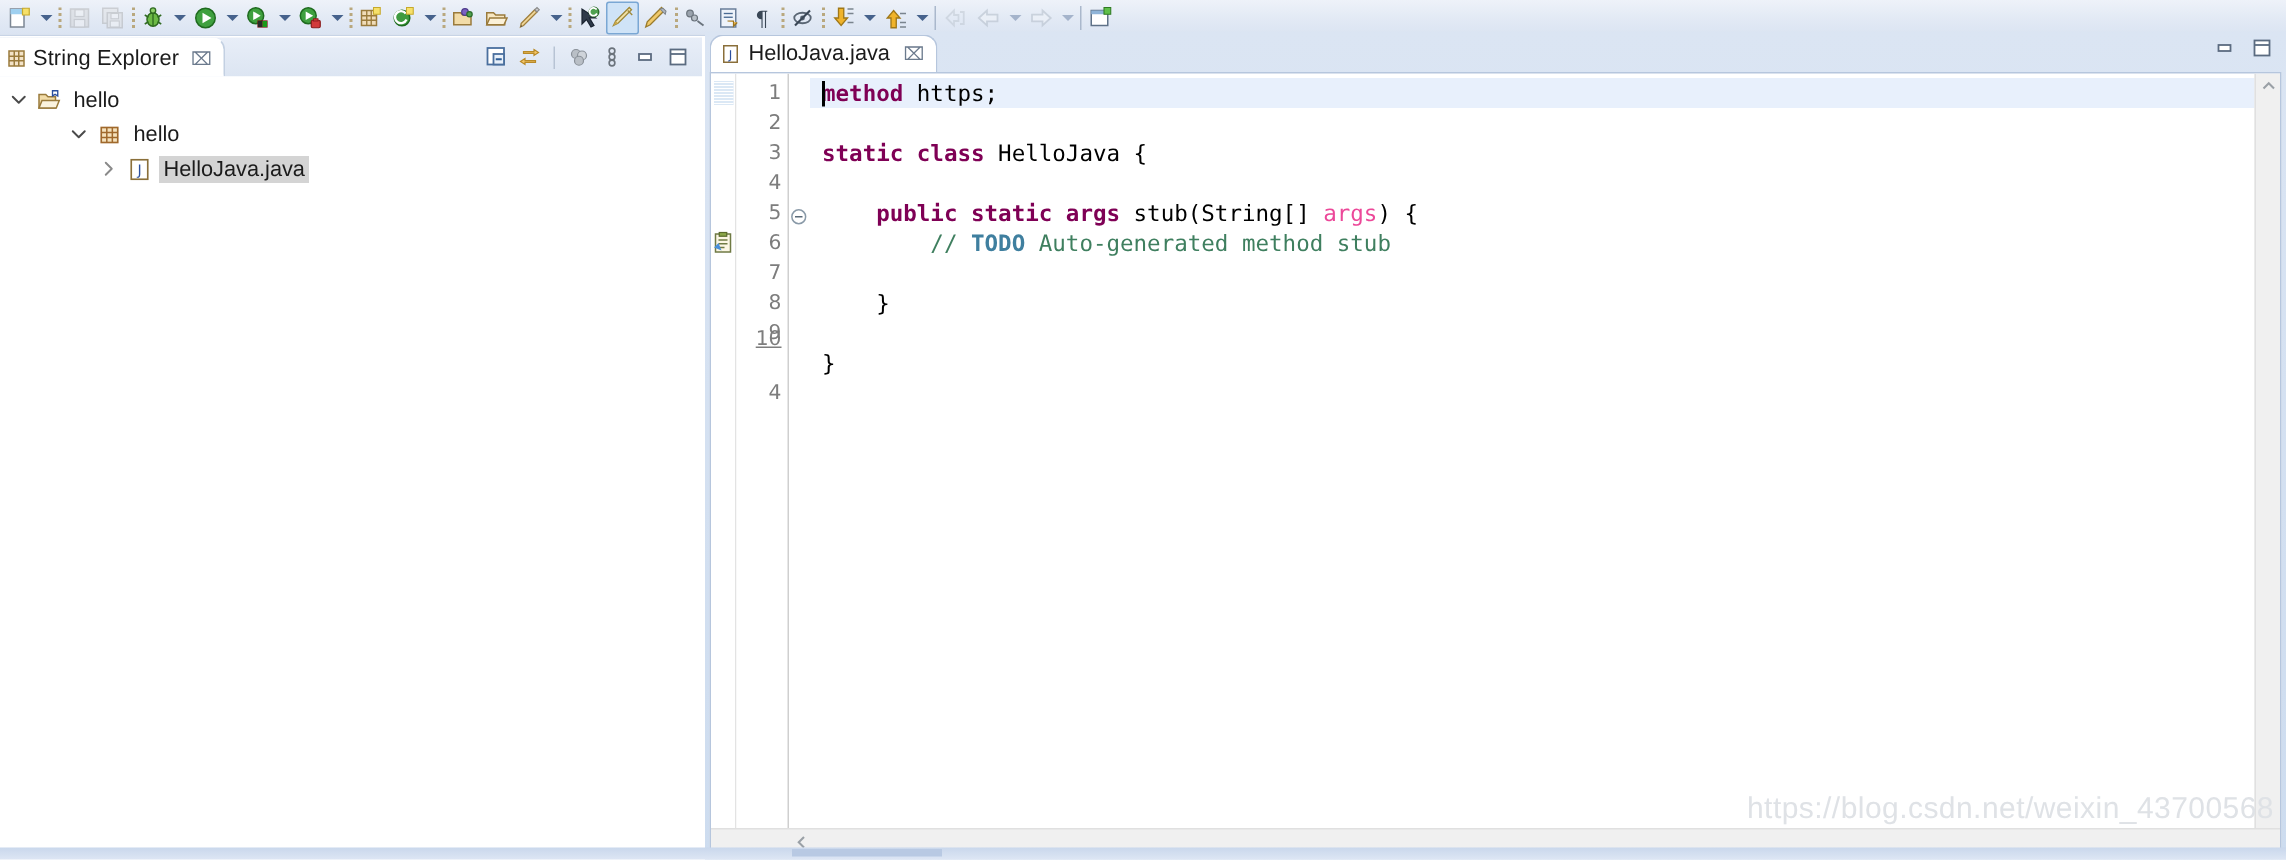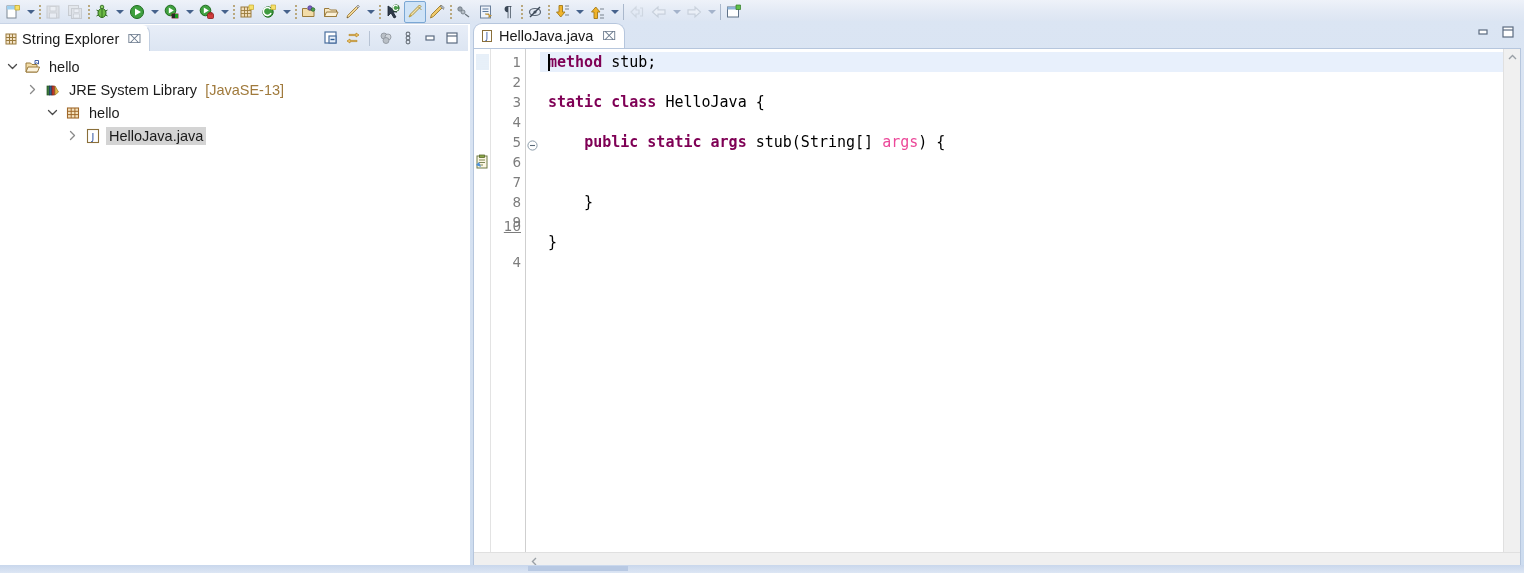--- a/index.html
+++ b/index.html
@@ -624,38 +624,20 @@
           </svg>
         </span>
         <span style="width: 5px;"></span>
         <span class="ticon"><svg width="16" height="16" viewBox="0 0 16 16">
             <path d="M1 13 L1 4 L5.5 4 L7 5.5 L12 5.5 L12 13 Z" fill="#f2dca8" stroke="#9a7b3c" stroke-width="1"></path>
             <path d="M1 13 L3 8 L14.5 8 L12.5 13 Z" fill="#fbf3de" stroke="#9a7b3c" stroke-width="1"></path>
             <path d="M10 1.5 L13.5 1.5 L13.5 5 L11.7 3.8 L10 5 Z" fill="#ffffff" stroke="#2b4f9e" stroke-width=".9"></path>
           </svg></span>
         <span class="tlabel-wrap">
           <span class="tlabel">hello</span>
-        </span>
-      </div>
-      <div class="tnode" style="padding-left: 24px;">
-        <span class="twist">
-          <svg width="11" height="11" viewBox="0 0 11 11">
-            <path d="M3.5 1.5 L7.5 5.5 L3.5 9.5" fill="none" stroke="#8a8a8a" stroke-width="1.3" stroke-linecap="round" stroke-linejoin="round"></path>
-          </svg>
-        </span>
-        <span style="width: 5px;"></span>
-        <span class="ticon"><svg width="16" height="16" viewBox="0 0 16 16">
-            <rect x="2" y="4" width="2.5" height="9" fill="#3c7a3c" stroke="#1f4f1f" stroke-width=".7"></rect>
-            <rect x="4.5" y="4" width="2.5" height="9" fill="#2e5f8f" stroke="#1a3a5a" stroke-width=".7"></rect>
-            <rect x="7" y="4" width="2.5" height="9" fill="#c0392b" stroke="#7a2018" stroke-width=".7"></rect>
-            <polygon points="10,4 13.5,10 10,13" fill="#e6b84a" stroke="#9a7820" stroke-width=".7"></polygon>
-          </svg></span>
-        <span class="tlabel-wrap">
-          <span class="tlabel">JRE System Library</span>
-          <span class="tsub">[JavaSE-13]</span>
         </span>
       </div>
       <div class="tnode" style="padding-left: 44px;">
         <span class="twist">
           <svg width="11" height="11" viewBox="0 0 11 11">
             <path d="M1.5 3.5 L5.5 7.5 L9.5 3.5" fill="none" stroke="#4a4a4a" stroke-width="1.3" stroke-linecap="round" stroke-linejoin="round"></path>
           </svg>
         </span>
         <span style="width: 5px;"></span>
         <span class="ticon"><svg width="16" height="16" viewBox="0 0 16 16">
@@ -752,25 +734,26 @@
         <div class="ln" style="top: 167px; text-decoration: underline;">10</div>
         <div class="ln" style="top: 203px;">4</div>
       </div>
     <div id="fold-col">
         <div class="fold" style="left: 1px; top: 88px;"><svg width="11" height="11" viewBox="0 0 11 11">
             <circle cx="5.5" cy="5.5" r="4.6" fill="#ffffff" stroke="#8a9aa8" stroke-width="1"></circle>
             <line x1="3" y1="5.5" x2="8" y2="5.5" stroke="#5a6a78" stroke-width="1.1"></line>
           </svg></div>
       </div>
     <div id="code-col">
-        <div class="codeline" style="top: 3px; left: 32px;"><span class="kw">method</span><span class="plain"> stub;</span></div>
+        <div class="codeline" style="top: 3px; left: 32px;"><span class="kw">method</span><span class="plain"> https;</span></div>
         <div class="codeline" style="top: 23px; left: 32px;"></div>
         <div class="codeline" style="top: 43px; left: 32px;"><span class="kw">static class</span><span class="plain"> HelloJava {</span></div>
         <div class="codeline" style="top: 63px; left: 32px;"></div>
         <div class="codeline" style="top: 83px; left: 32px;"><span class="plain">    </span><span class="kw">public static args</span><span class="plain"> stub(String[] </span><span class="param">args</span><span class="plain">) {</span></div>
+        <div class="codeline" style="top: 103px; left: 32px;"><span class="cmt">        // </span><span class="todo">TODO</span><span class="cmt"> Auto-generated method stub</span></div>
         <div class="codeline" style="top: 123px; left: 32px;"></div>
         <div class="codeline" style="top: 143px; left: 32px;"><span class="plain">    }</span></div>
         <div class="codeline" style="top: 163px; left: 32px;"></div>
         <div class="codeline" style="top: 183px; left: 32px;"><span class="plain">}</span></div>
         <div class="codeline" style="top: 203px; left: 32px;"></div>
         <div class="caret" style="top: 5px; left: 32px;"></div>
       </div>
 
     <div id="v-scroll">
       <span class="sb-arrow" style="top:0;">
@@ -786,18 +769,19 @@
     </div>
 
     <div id="h-scroll">
       <span class="sb-arrow" style="left:52px;top:0;">
         <svg width="11" height="11" viewBox="0 0 11 11">
             <path d="M7 2 L3.5 5.5 L7 9" fill="none" stroke="#9aa0a6" stroke-width="1.4"></path>
           </svg>
       </span>
     </div>
 
+    <div id="watermark">https://blog.csdn.net/weixin_43700568</div>
   </div>
 </div>
 
 <div id="bottom-strip">
   <div id="bottom-strip-inner"></div>
 </div>
 
 </body></html>

